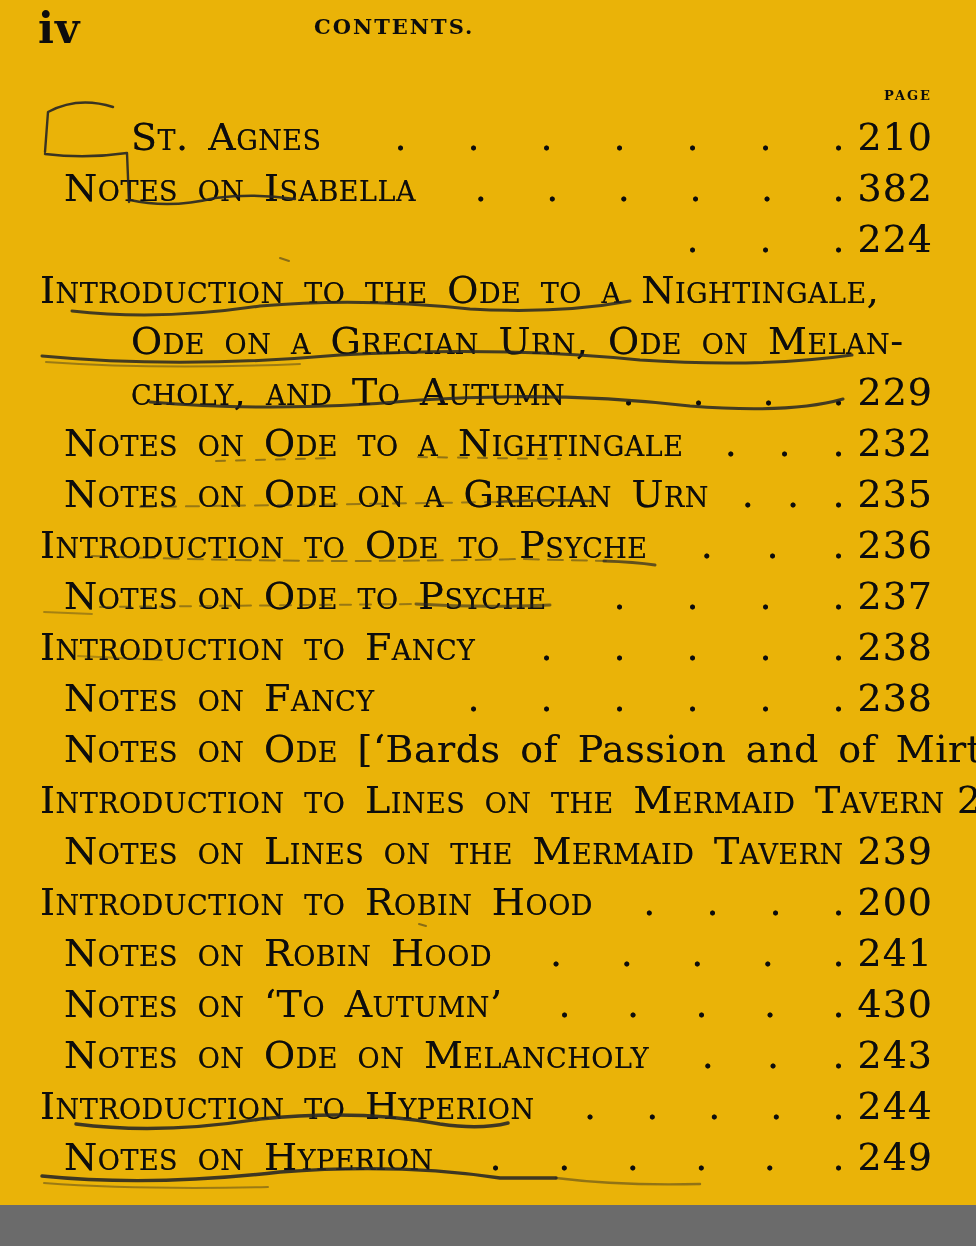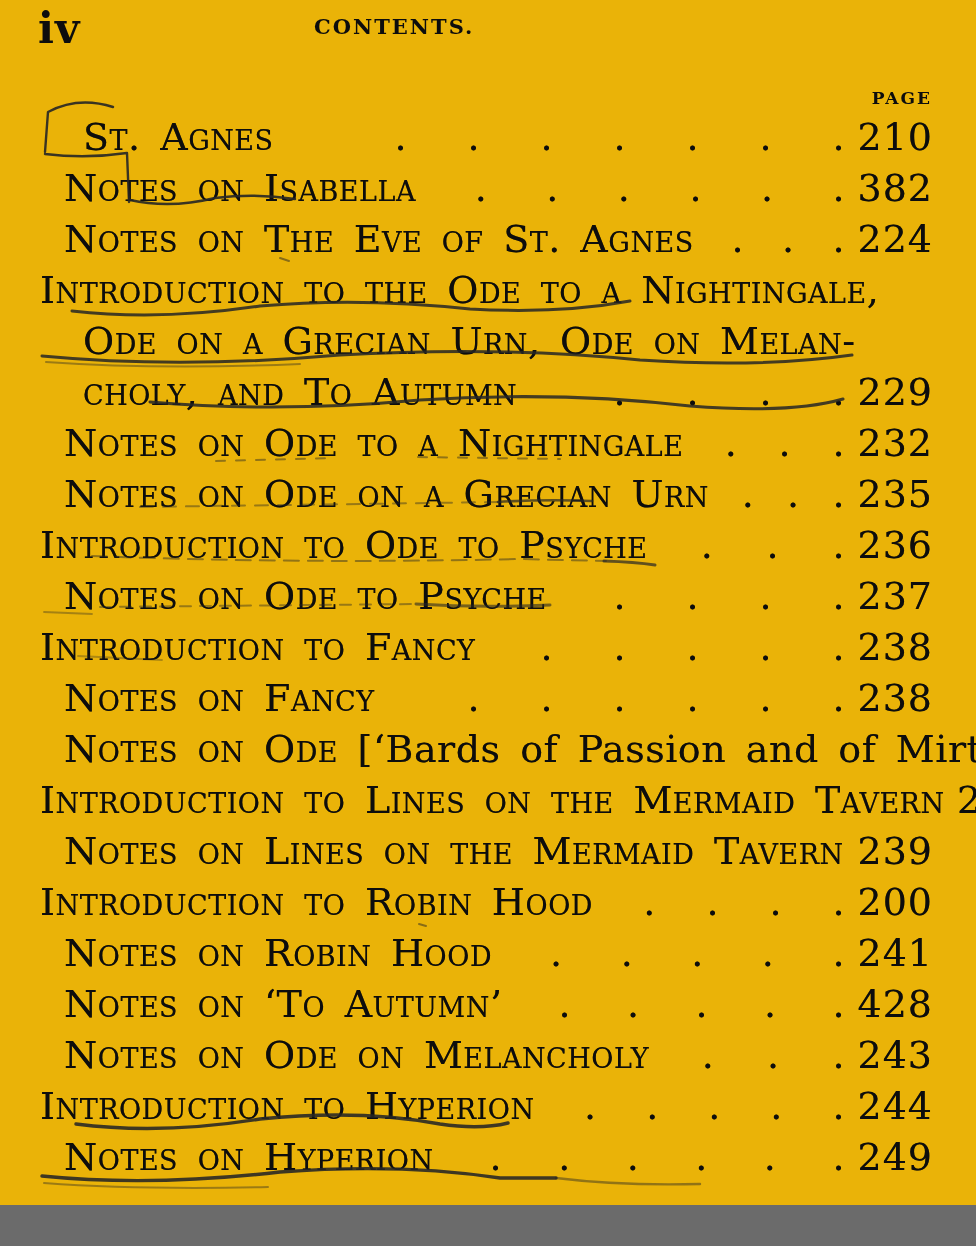--- a/index.html
+++ b/index.html
@@ -11,39 +11,39 @@
   .folio {
     position:absolute; left:38px; top:4px;
     font-size:42px; font-weight:700; letter-spacing:1px;
   }
   .heading {
     position:absolute; left:314px; top:14px;
     font-size:21px; font-weight:600; letter-spacing:2px;
   }
   .page-label {
     position:absolute; right:44px; top:88px;
-    font-size:17px; font-weight:700; letter-spacing:2px;
+    font-size:13px; font-weight:700; letter-spacing:2px;
   }
   .entries {
     position:absolute; left:40px; right:43px; top:112px;
     font-size:38px; font-variant:small-caps;
     letter-spacing:.5px; word-spacing:7px;
     text-shadow:0 0 .5px rgba(0,0,0,.55);
   }
   .line { height:51px; line-height:51px; }
   .row  { display:flex; align-items:baseline; }
   .title { white-space:pre; }
   .plain { font-variant:normal; white-space:pre; }
   .leader { flex:1 1 0; display:flex; justify-content:flex-end; align-items:baseline; min-width:0; overflow:hidden; }
   .dot { flex:0 1 73px; min-width:14px; text-align:right; font-variant:normal; }
   .pagenum { flex:0 0 auto; min-width:88px; text-align:right; font-variant:normal; letter-spacing:1px; word-spacing:0; }
   .fill { text-align:justify; text-align-last:justify; margin-right:88px; }
   .ind-intro { margin-left:0; }
   .ind-notes { margin-left:24px; }
-  .ind-cont  { margin-left:43px; }
+  .ind-cont  { margin-left:91px; }
   .pencil {
     position:absolute; left:0; top:0; width:976px; height:1246px;
     pointer-events:none;
   }
   .pencil path { fill:none; stroke:#262626; stroke-linecap:round; stroke-linejoin:round; }
 </style>
 </head>
 <body>
 
 <div class="page">
@@ -75,21 +75,20 @@
             <span class="dot">.</span>
             <span class="dot">.</span>
             <span class="dot">.</span>
             <span class="dot">.</span>
           </span>
           <span class="pagenum">382</span>
         </div>
       </div>
       <div class="entry">
         <div class="line ind-notes row">
-          <span class="title">Notes on The Eve of St. Agnes</span>
           <span class="leader">
             <span class="dot">.</span>
             <span class="dot">.</span>
             <span class="dot">.</span>
           </span>
           <span class="pagenum">224</span>
         </div>
       </div>
       <div class="entry">
         <div class="line ind-intro fill"><span class="title">Introduction to the Ode to a Nightingale,</span></div>
@@ -226,21 +225,21 @@
       <div class="entry">
         <div class="line ind-notes row">
           <span class="title">Notes on ‘To Autumn’</span>
           <span class="leader">
             <span class="dot">.</span>
             <span class="dot">.</span>
             <span class="dot">.</span>
             <span class="dot">.</span>
             <span class="dot">.</span>
           </span>
-          <span class="pagenum">428</span>
+          <span class="pagenum">430</span>
         </div>
       </div>
       <div class="entry">
         <div class="line ind-notes row">
           <span class="title">Notes on Ode on Melancholy</span>
           <span class="leader">
             <span class="dot">.</span>
             <span class="dot">.</span>
             <span class="dot">.</span>
           </span>

